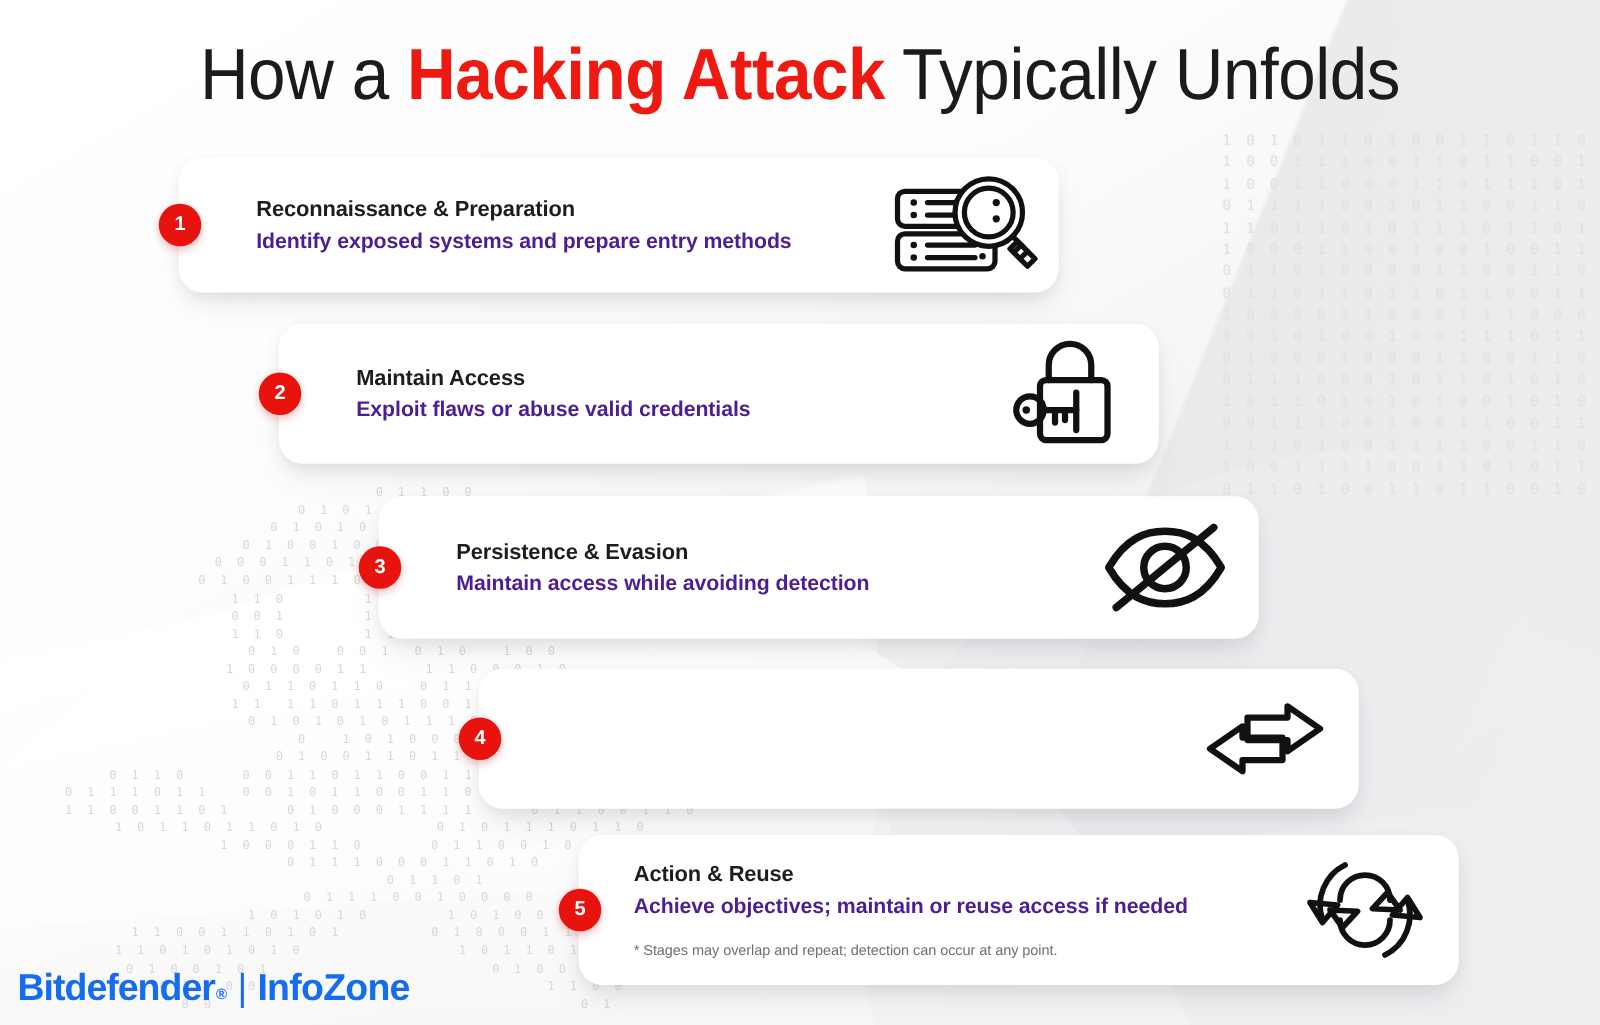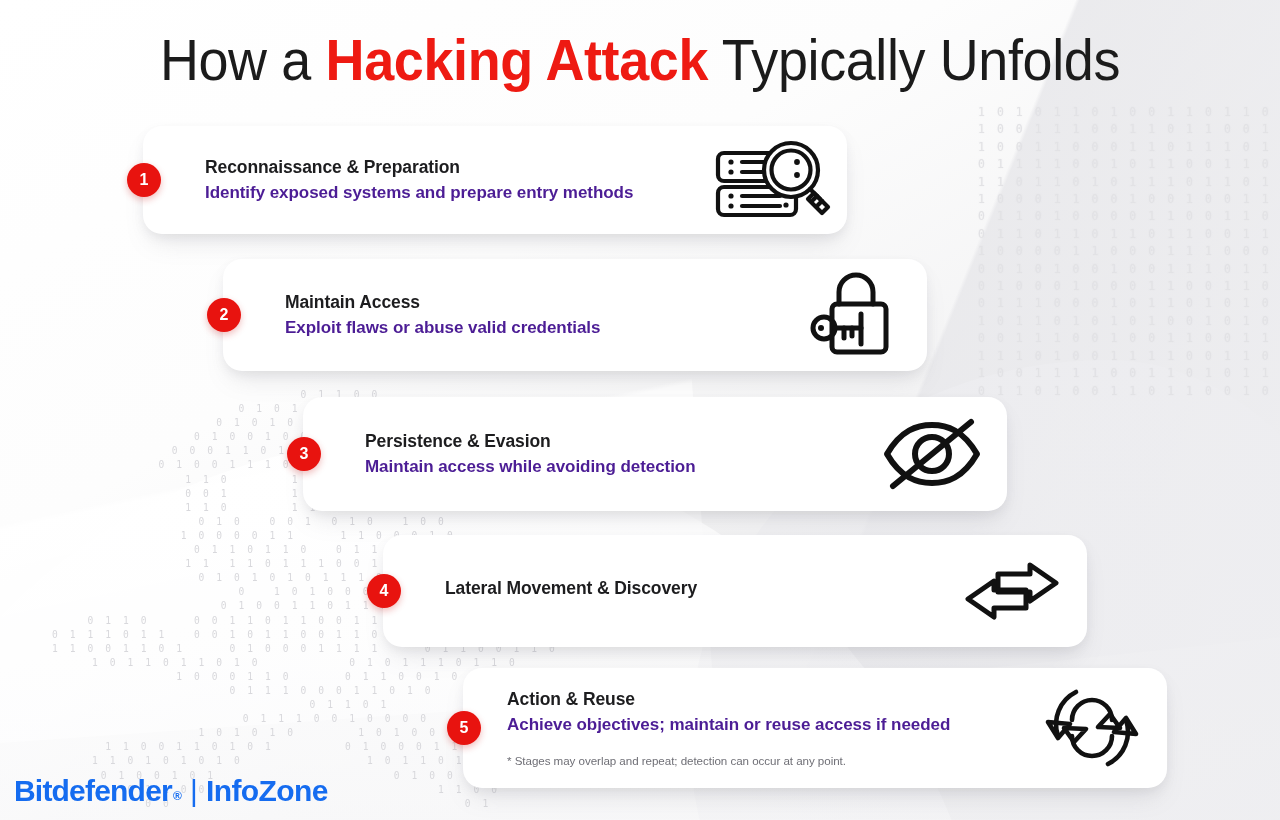--- a/index.html
+++ b/index.html
@@ -298,21 +298,20 @@
       <path d="M8 40 C22 16 38 11 53 11 C68 11 84 16 98 40 C84 64 68 69 53 69 C38 69 22 64 8 40 Z"></path>
       <circle cx="53" cy="40" r="17"></circle>
       <line x1="14" y1="72" x2="92" y2="8"></line>
     </svg>
   </div>
 </div>
 
 <div class="card" id="card-4">
   <div class="badge">4</div>
   <div class="card-body">
-    <div class="card-title">Lateral Movement &amp; Discovery</div>
   </div>
   <div class="card-icon">
     <svg width="96" height="64" viewBox="0 0 96 64" fill="none" stroke="#111" stroke-width="5" stroke-linecap="round" stroke-linejoin="round">
       <path d="M66 6 L92 24 L66 42 V33 H34 V15 H66 Z"></path>
       <path d="M30 22 L4 40 L30 58 V49 H62 V31 H30 Z"></path>
     </svg>
   </div>
 </div>
 
 <div class="card" id="card-5">

